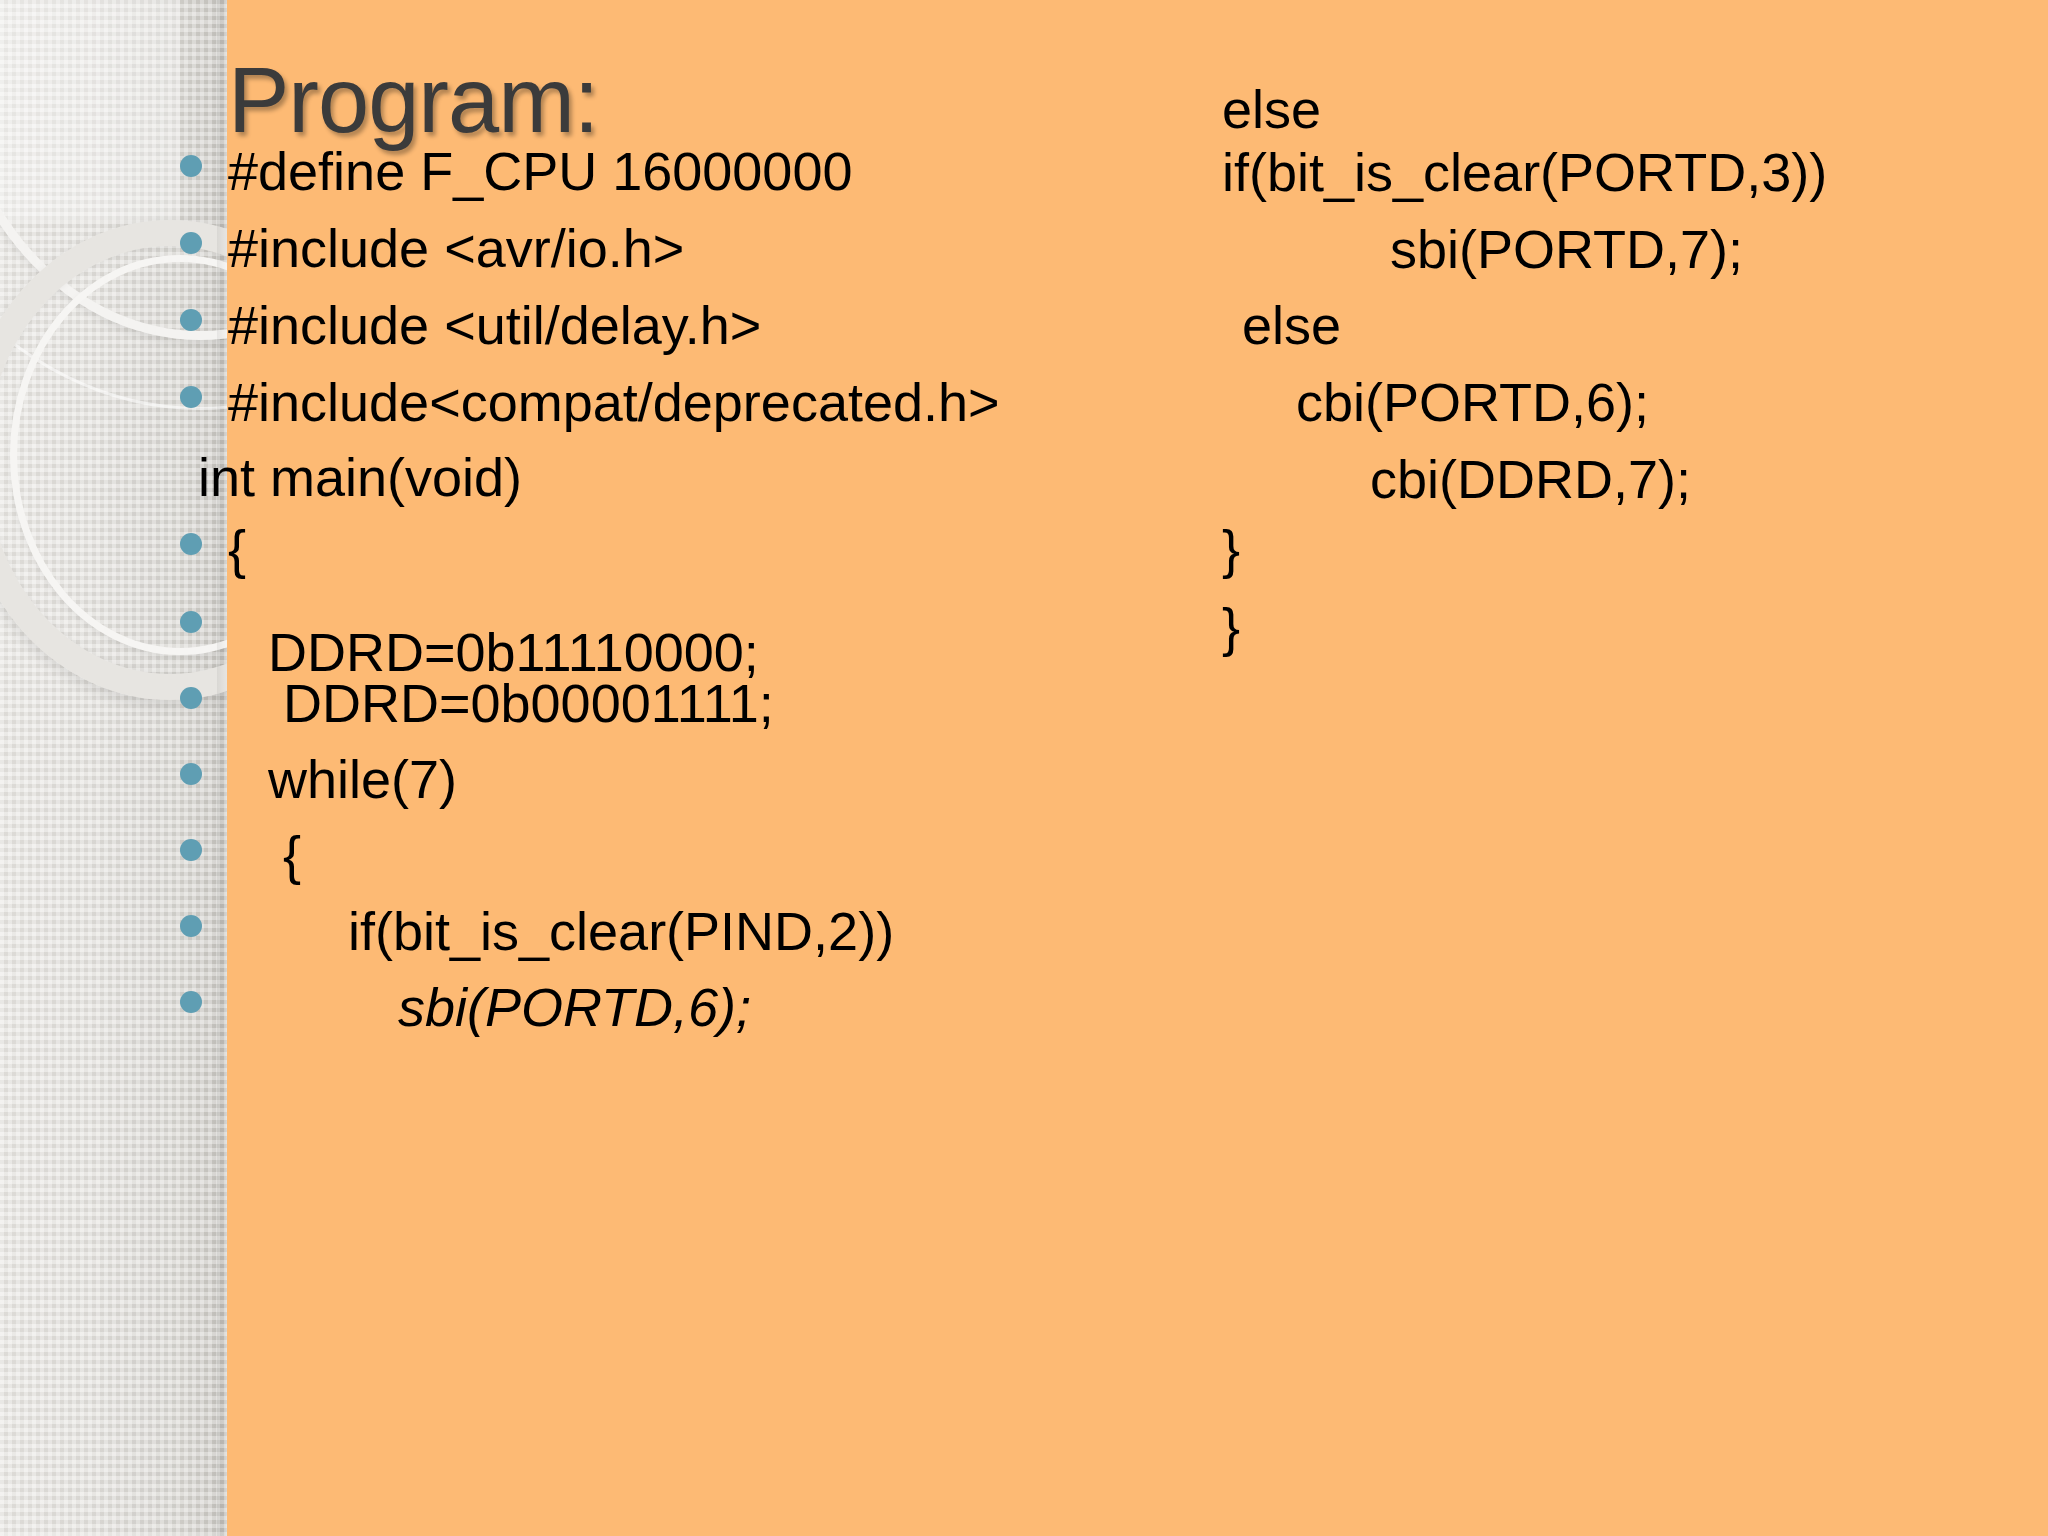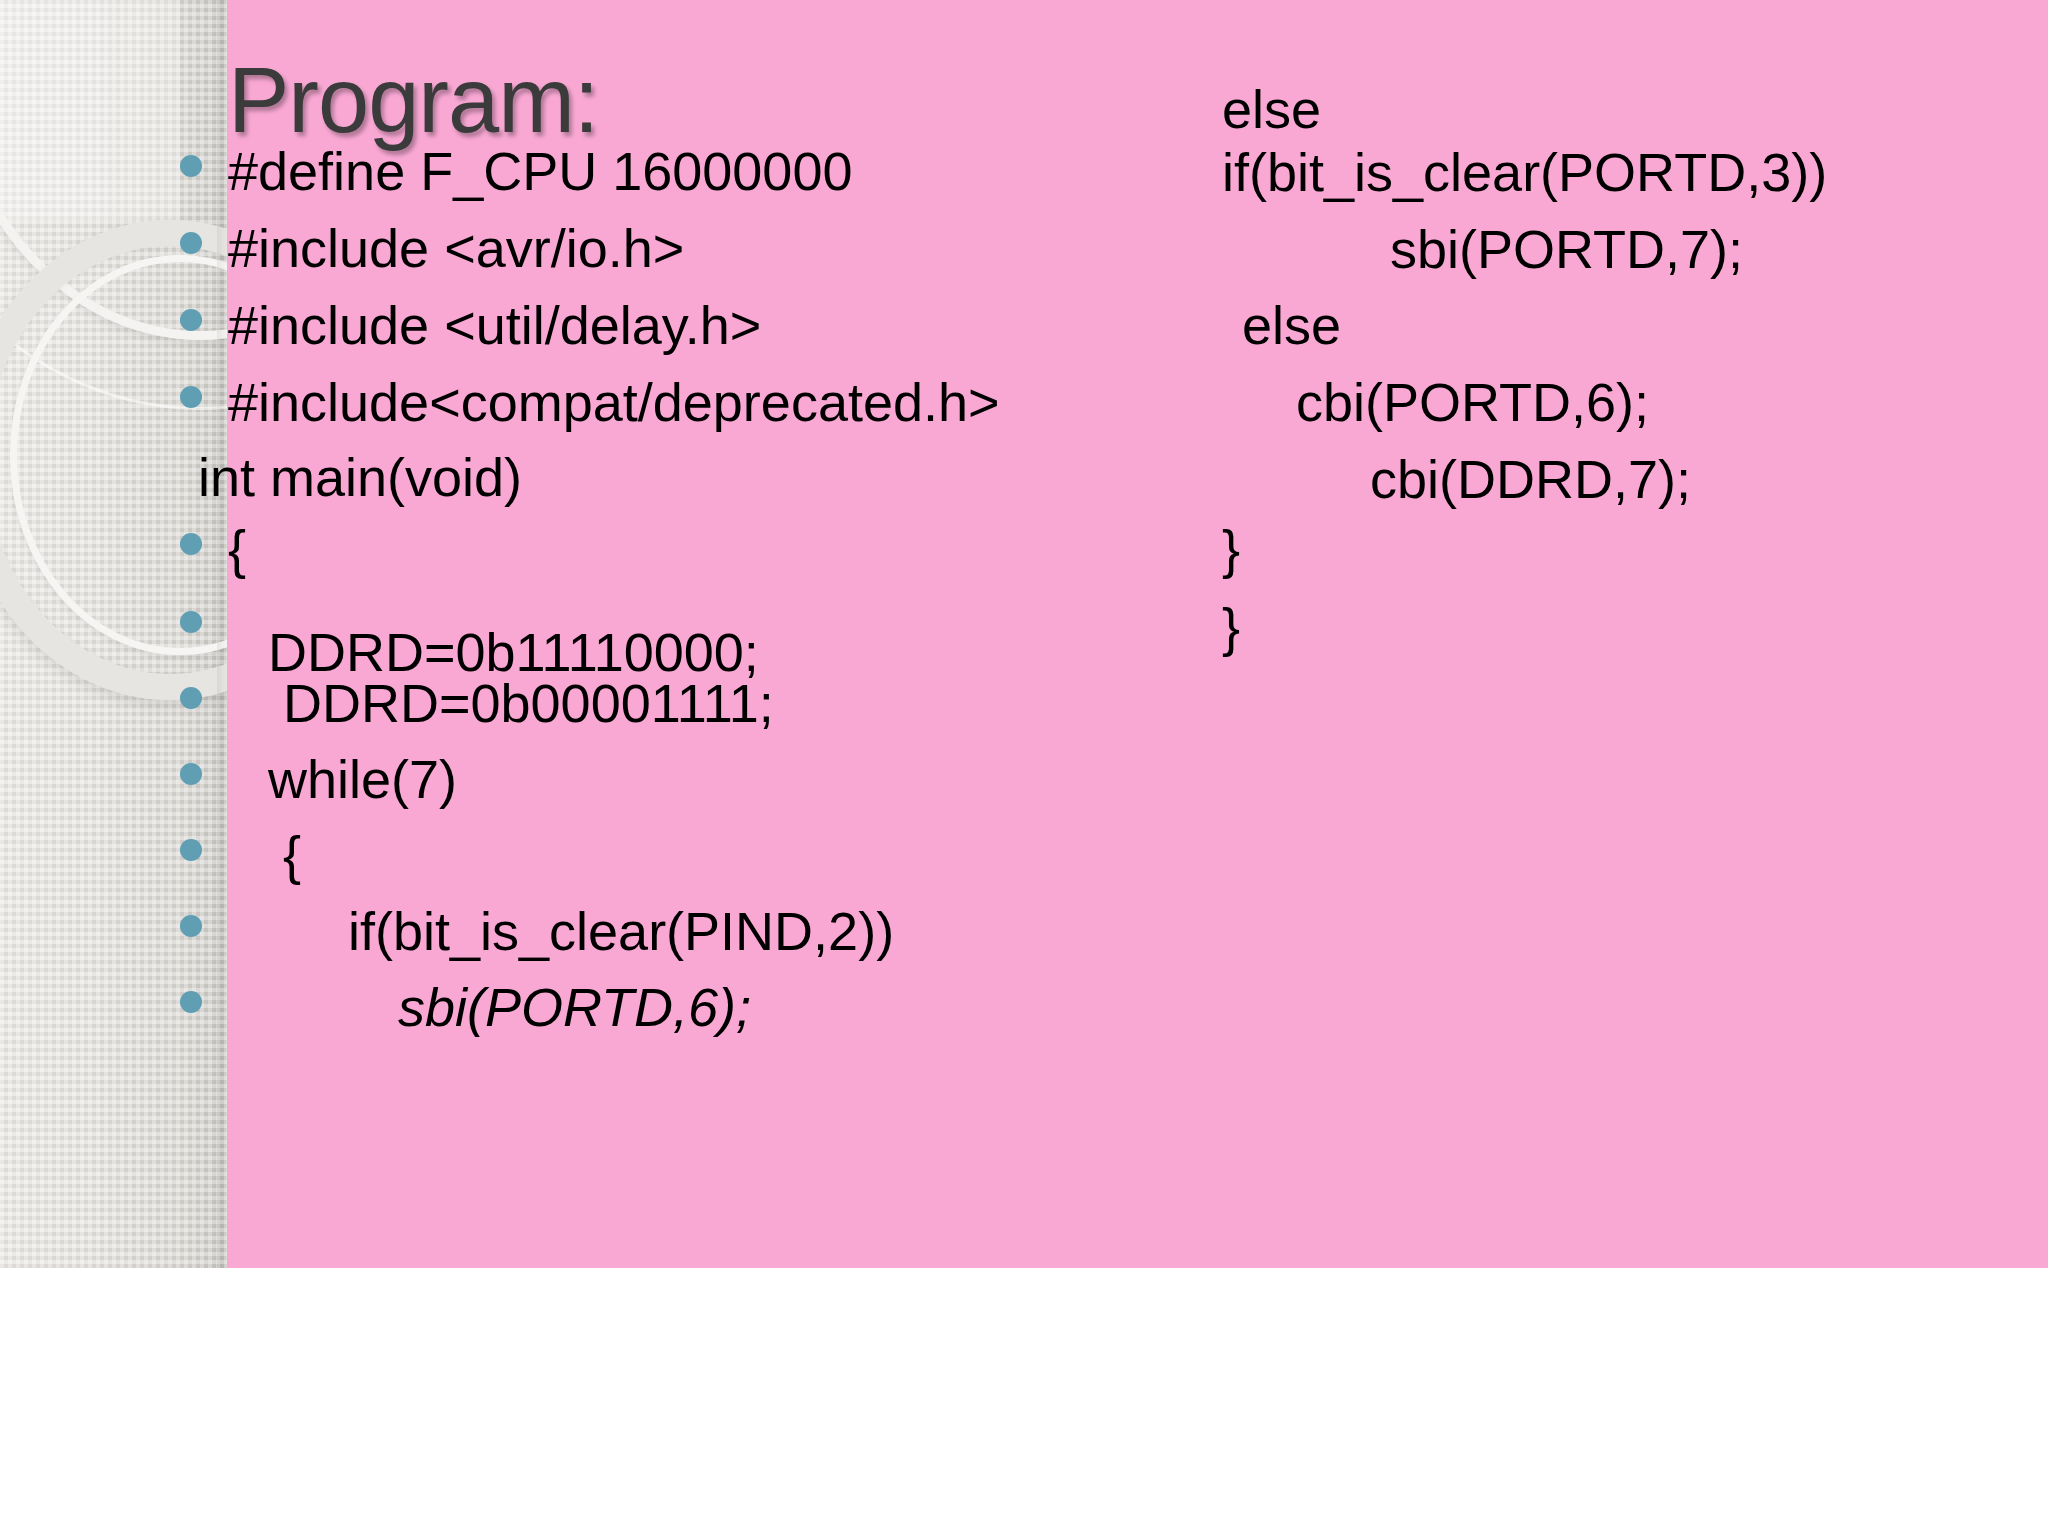--- a/index.html
+++ b/index.html
@@ -7,22 +7,22 @@
     padding: 0;
     background: #ffffff;
   }
   body {
     font-family: "Liberation Sans", sans-serif;
   }
 
   #slide {
     position: relative;
     width: 2048px;
-    height: 1268px;
-    background: #f9a8d4;
+    height: 1536px;
+    background: #fdba74;
     overflow: hidden;
   }
 
   
   #sidebar {
     position: absolute;
     left: 0;
     top: 0;
     width: 227px;
     height: 1536px;

